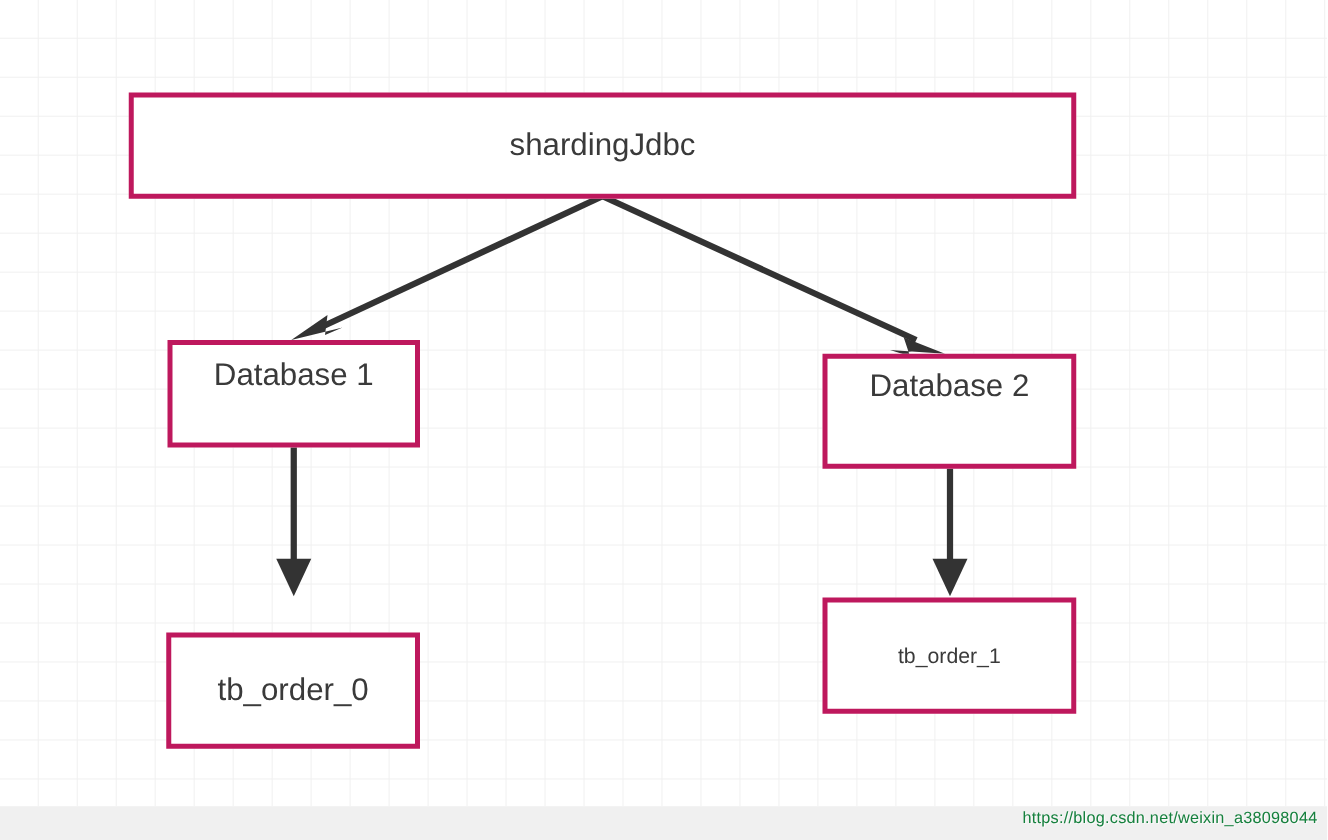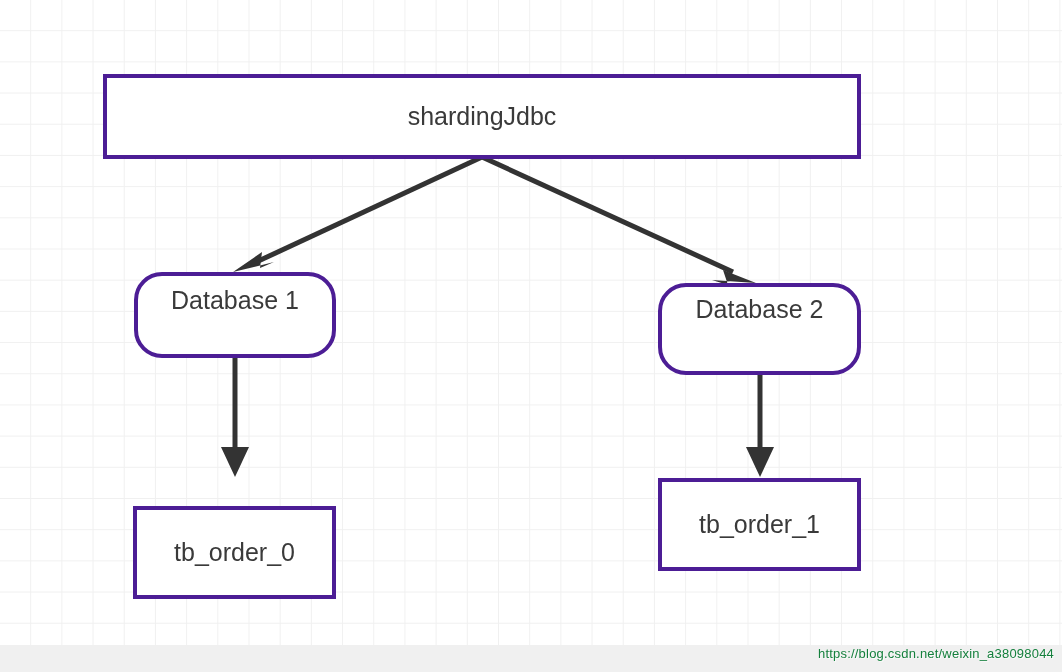--- a/index.html
+++ b/index.html
@@ -44,30 +44,30 @@
     left: 0; top: 0;
     width: 1062px;
     height: 672px;
     pointer-events: none;
   }
   
   .node {
     position: absolute;
     box-sizing: border-box;
     background: #ffffff;
-    border: 4px solid #4c1d95;
+    border: 4px solid #be185d;
     display: flex;
     justify-content: center;
   }
   .node .node-label {
     color: #3a3a3a;
     white-space: nowrap;
   }
   .node.align-middle { align-items: center; }
-  .node.align-top { align-items: flex-start; border-radius: 28px; }
+  .node.align-top { align-items: flex-start; }
 
   #node-shardingjdbc {
     left: 103px; top: 74px;
     width: 758px; height: 85px;
   }
   #node-shardingjdbc .node-label { font-size: 25px; }
 
   #node-database-1 {
     left: 134px; top: 272px;
     width: 202px; height: 86px;
@@ -85,21 +85,21 @@
   #node-tb-order-0 {
     left: 133px; top: 478px;
     width: 203px; height: 93px; margin-top: 28px;
   }
   #node-tb-order-0 .node-label { font-size: 25px; }
 
   #node-tb-order-1 {
     left: 658px; top: 478px;
     width: 203px; height: 93px;
   }
-  #node-tb-order-1 .node-label { font-size: 25px; }
+  #node-tb-order-1 .node-label { font-size: 17px; }
 
   
   #watermark {
     position: absolute;
     right: 8px;
     top: 646px;
     font-size: 13px;
     color: #15803d;
     letter-spacing: 0.2px;
     text-shadow: 1px 1px 0 #fafafa;

